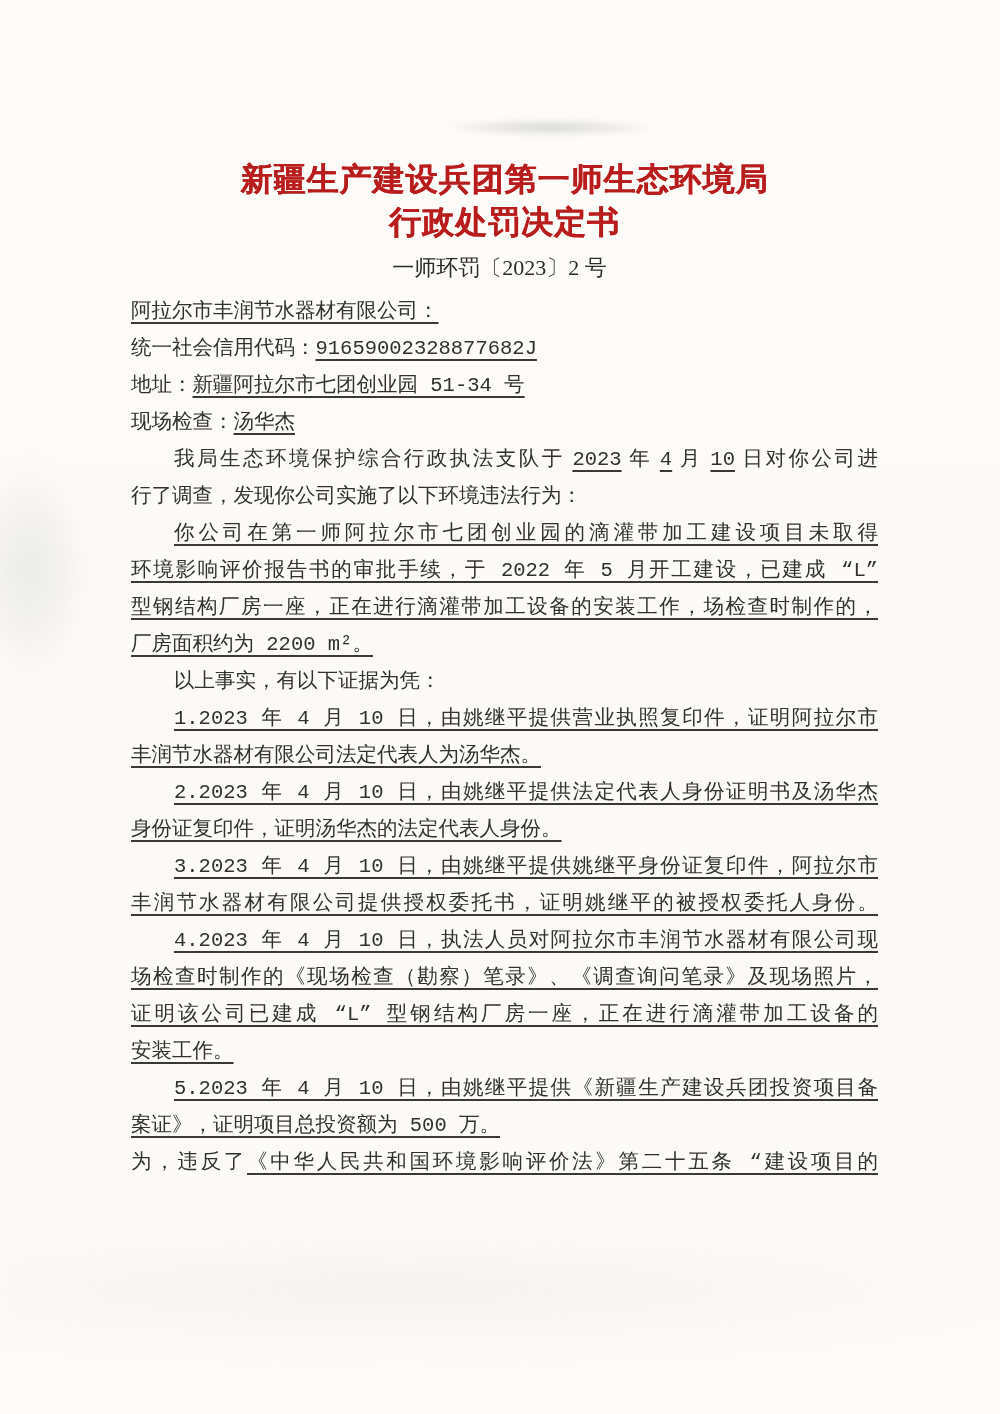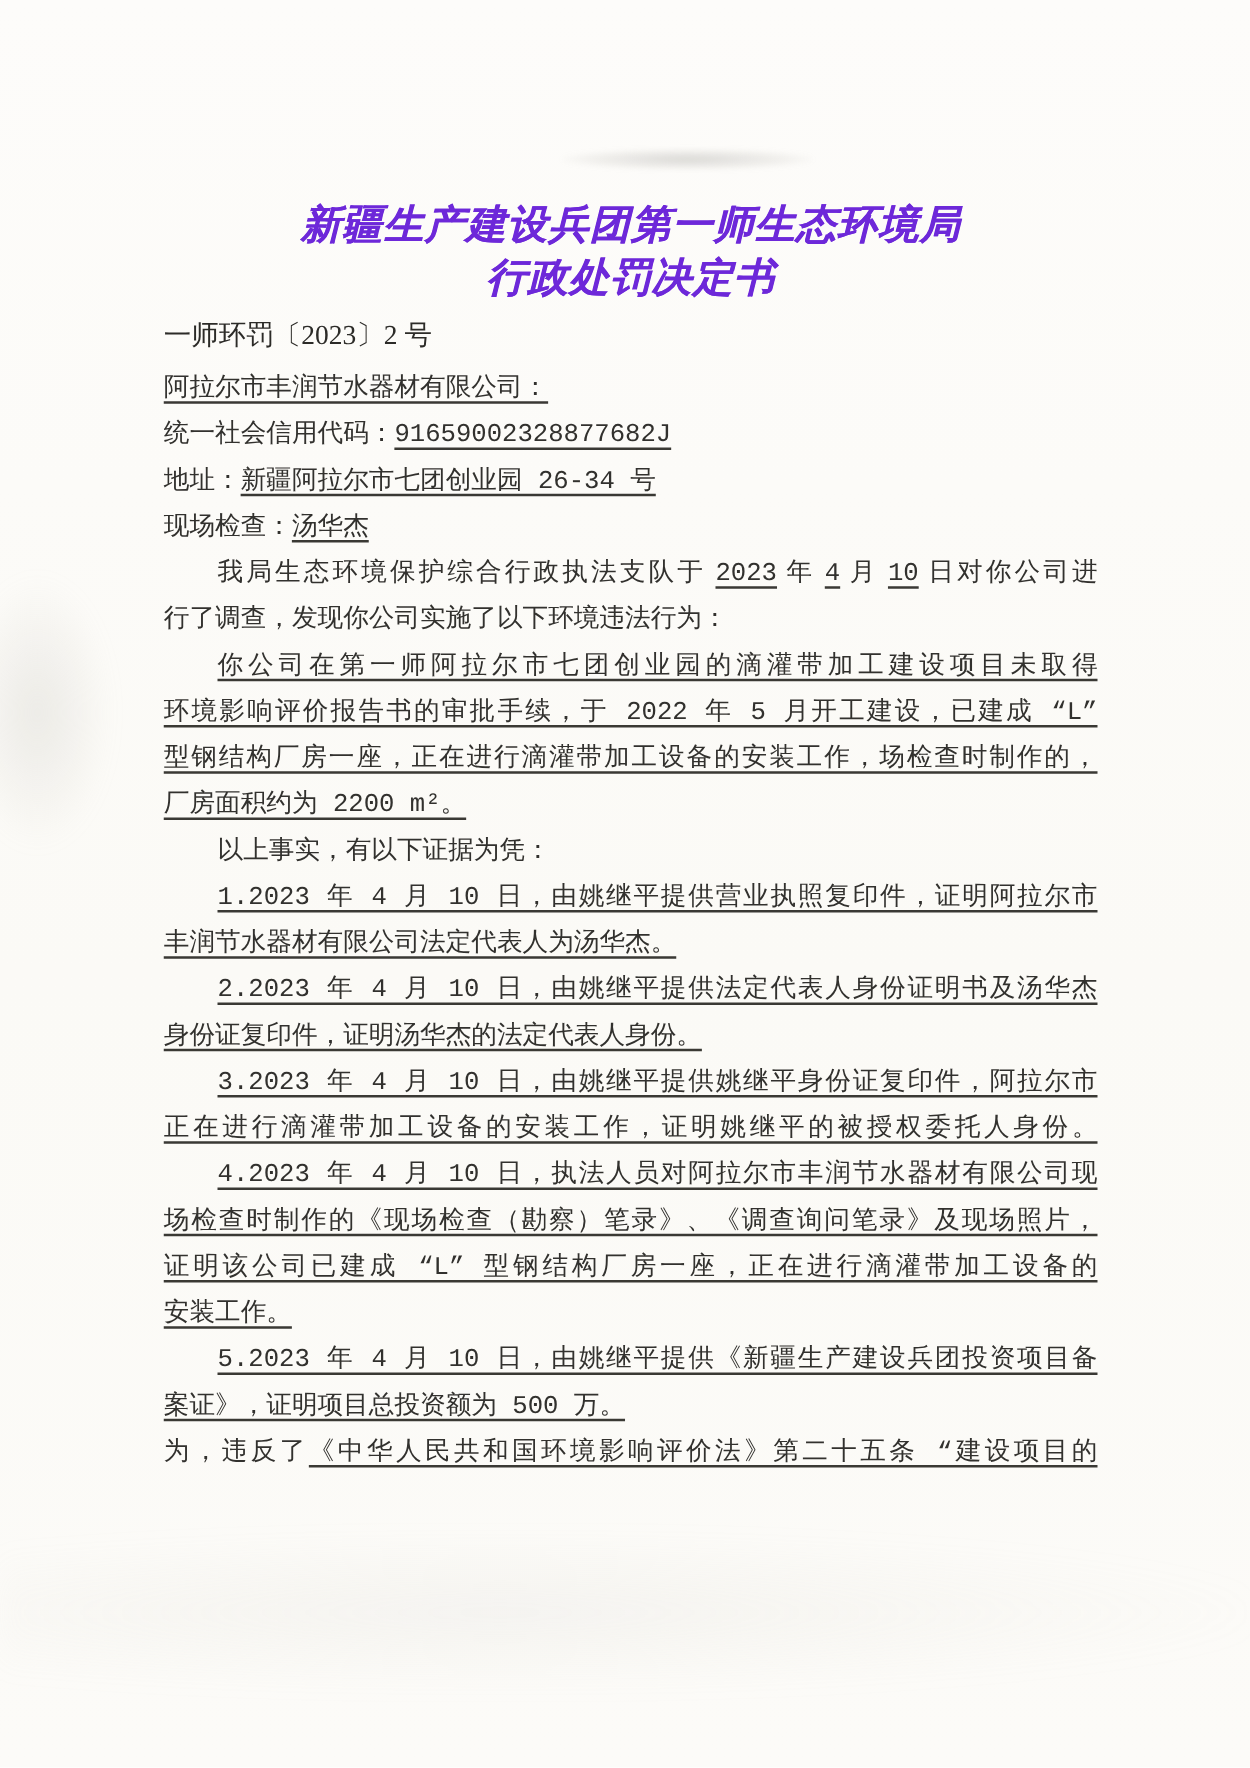--- a/index.html
+++ b/index.html
@@ -47,28 +47,27 @@
     left: 131px;
     top: 0;
     width: 747px;
   }
   .header { padding-top: 158px; text-align: center; }
   .title {
     font-size: 32px;
     font-weight: 700;
     line-height: 43px;
     letter-spacing: 1px;
-    color: #6d28d9;
+    color: #b91c1c;
     text-shadow: 0.4px 0 0 currentColor;
     white-space: nowrap;
-    font-style: italic;
   }
   .docnum {
     margin-top: 9px;
-    text-align: left;
+    text-align: center;
     padding-right: 10px;
     font-size: 22px;
     line-height: 30px;
     color: #2c2b28;
     white-space: nowrap;
   }
   .body-block { margin-top: 9px; }
   .line {
     height: 37px;
     line-height: 37px;
@@ -101,35 +100,35 @@
 
   <div class="content">
     <div class="header">
       <div class="title">新疆生产建设兵团第一师生态环境局</div>
       <div class="title">行政处罚决定书</div>
       <div class="docnum">一师环罚〔2023〕2 号</div>
     </div>
     <div class="body-block" id="document-body">
         <div class="line"><span class="u">阿拉尔市丰润节水器材有限公司： </span></div>
         <div class="line"><span class="">统一社会信用代码：</span><span class="u">91659002328877682J</span></div>
-        <div class="line"><span class="">地址：</span><span class="u">新疆阿拉尔市七团创业园 26-34 号 </span></div>
+        <div class="line"><span class="">地址：</span><span class="u">新疆阿拉尔市七团创业园 51-34 号 </span></div>
         <div class="line"><span class="">现场检查：</span><span class="u">汤华杰 </span></div>
         <div class="line indent full"><span class="">我局生态环境保护综合行政执法支队于 </span><span class="u">2023</span><span class=""> 年 </span><span class="u">4</span><span class=""> 月 </span><span class="u">10</span><span class=""> 日对你公司进</span></div>
         <div class="line"><span class="">行了调查，发现你公司实施了以下环境违法行为：</span></div>
         <div class="line indent full"><span class="u">你公司在第一师阿拉尔市七团创业园的滴灌带加工建设项目未取得</span></div>
         <div class="line full"><span class="u">环境影响评价报告书的审批手续，于 2022 年 5 月开工建设，已建成 “L”</span></div>
         <div class="line full"><span class="u">型钢结构厂房一座，正在进行滴灌带加工设备的安装工作，场检查时制作的，</span></div>
         <div class="line"><span class="u">厂房面积约为 2200 m²。 </span></div>
         <div class="line indent"><span class="">以上事实，有以下证据为凭：</span></div>
         <div class="line indent full"><span class="u">1.2023 年 4 月 10 日，由姚继平提供营业执照复印件，证明阿拉尔市</span></div>
         <div class="line"><span class="u">丰润节水器材有限公司法定代表人为汤华杰。 </span></div>
         <div class="line indent full"><span class="u">2.2023 年 4 月 10 日，由姚继平提供法定代表人身份证明书及汤华杰</span></div>
         <div class="line"><span class="u">身份证复印件，证明汤华杰的法定代表人身份。 </span></div>
         <div class="line indent full"><span class="u">3.2023 年 4 月 10 日，由姚继平提供姚继平身份证复印件，阿拉尔市</span></div>
-        <div class="line full"><span class="u">正在进行滴灌带加工设备的安装工作，证明姚继平的被授权委托人身份。</span></div>
+        <div class="line full"><span class="u">丰润节水器材有限公司提供授权委托书，证明姚继平的被授权委托人身份。</span></div>
         <div class="line indent full"><span class="u">4.2023 年 4 月 10 日，执法人员对阿拉尔市丰润节水器材有限公司现</span></div>
         <div class="line full"><span class="u">场检查时制作的《现场检查（勘察）笔录》、《调查询问笔录》及现场照片，</span></div>
         <div class="line full"><span class="u">证明该公司已建成 “L” 型钢结构厂房一座，正在进行滴灌带加工设备的</span></div>
         <div class="line"><span class="u">安装工作。 </span></div>
         <div class="line indent full"><span class="u">5.2023 年 4 月 10 日，由姚继平提供《新疆生产建设兵团投资项目备</span></div>
         <div class="line"><span class="u">案证》，证明项目总投资额为 500 万。 </span></div>
         <div class="line full"><span class="">为，违反了</span><span class="u">《中华人民共和国环境影响评价法》第二十五条 “建设项目的</span></div>
       </div>
   </div>
 </div>

